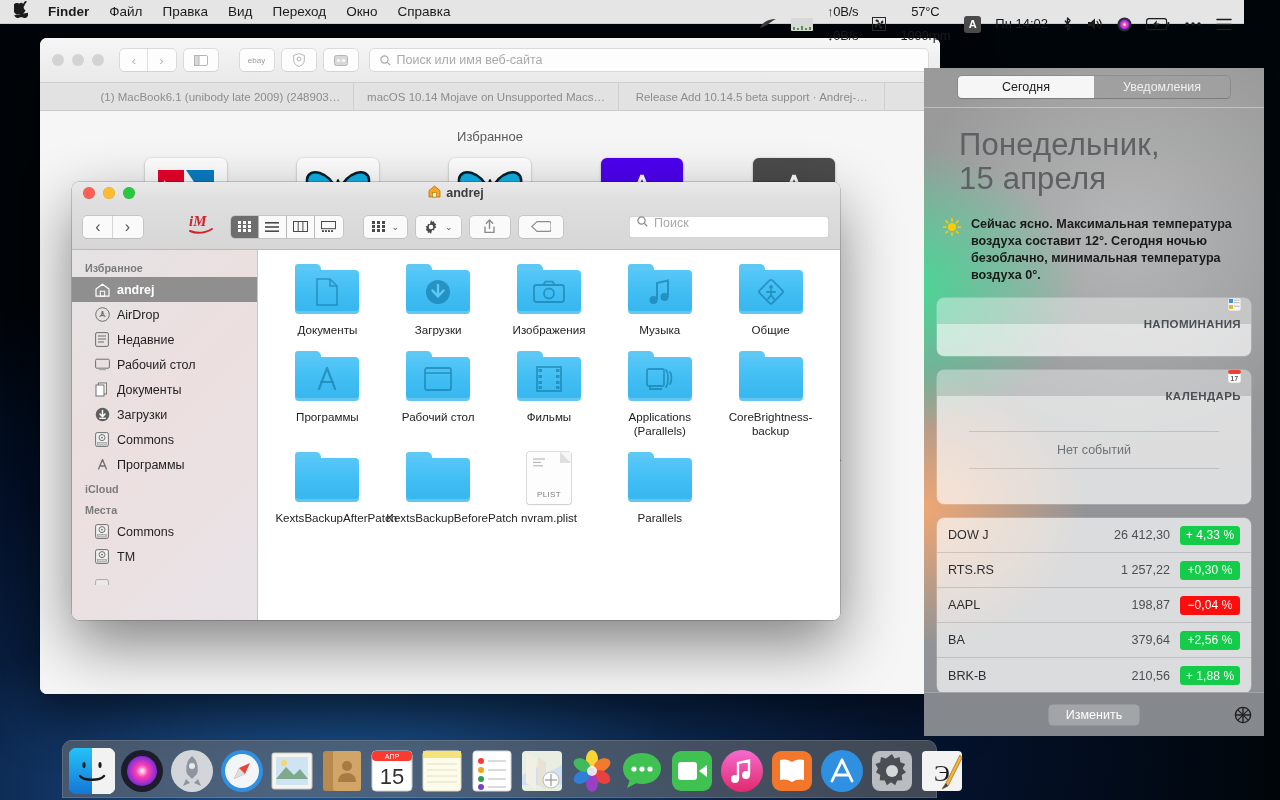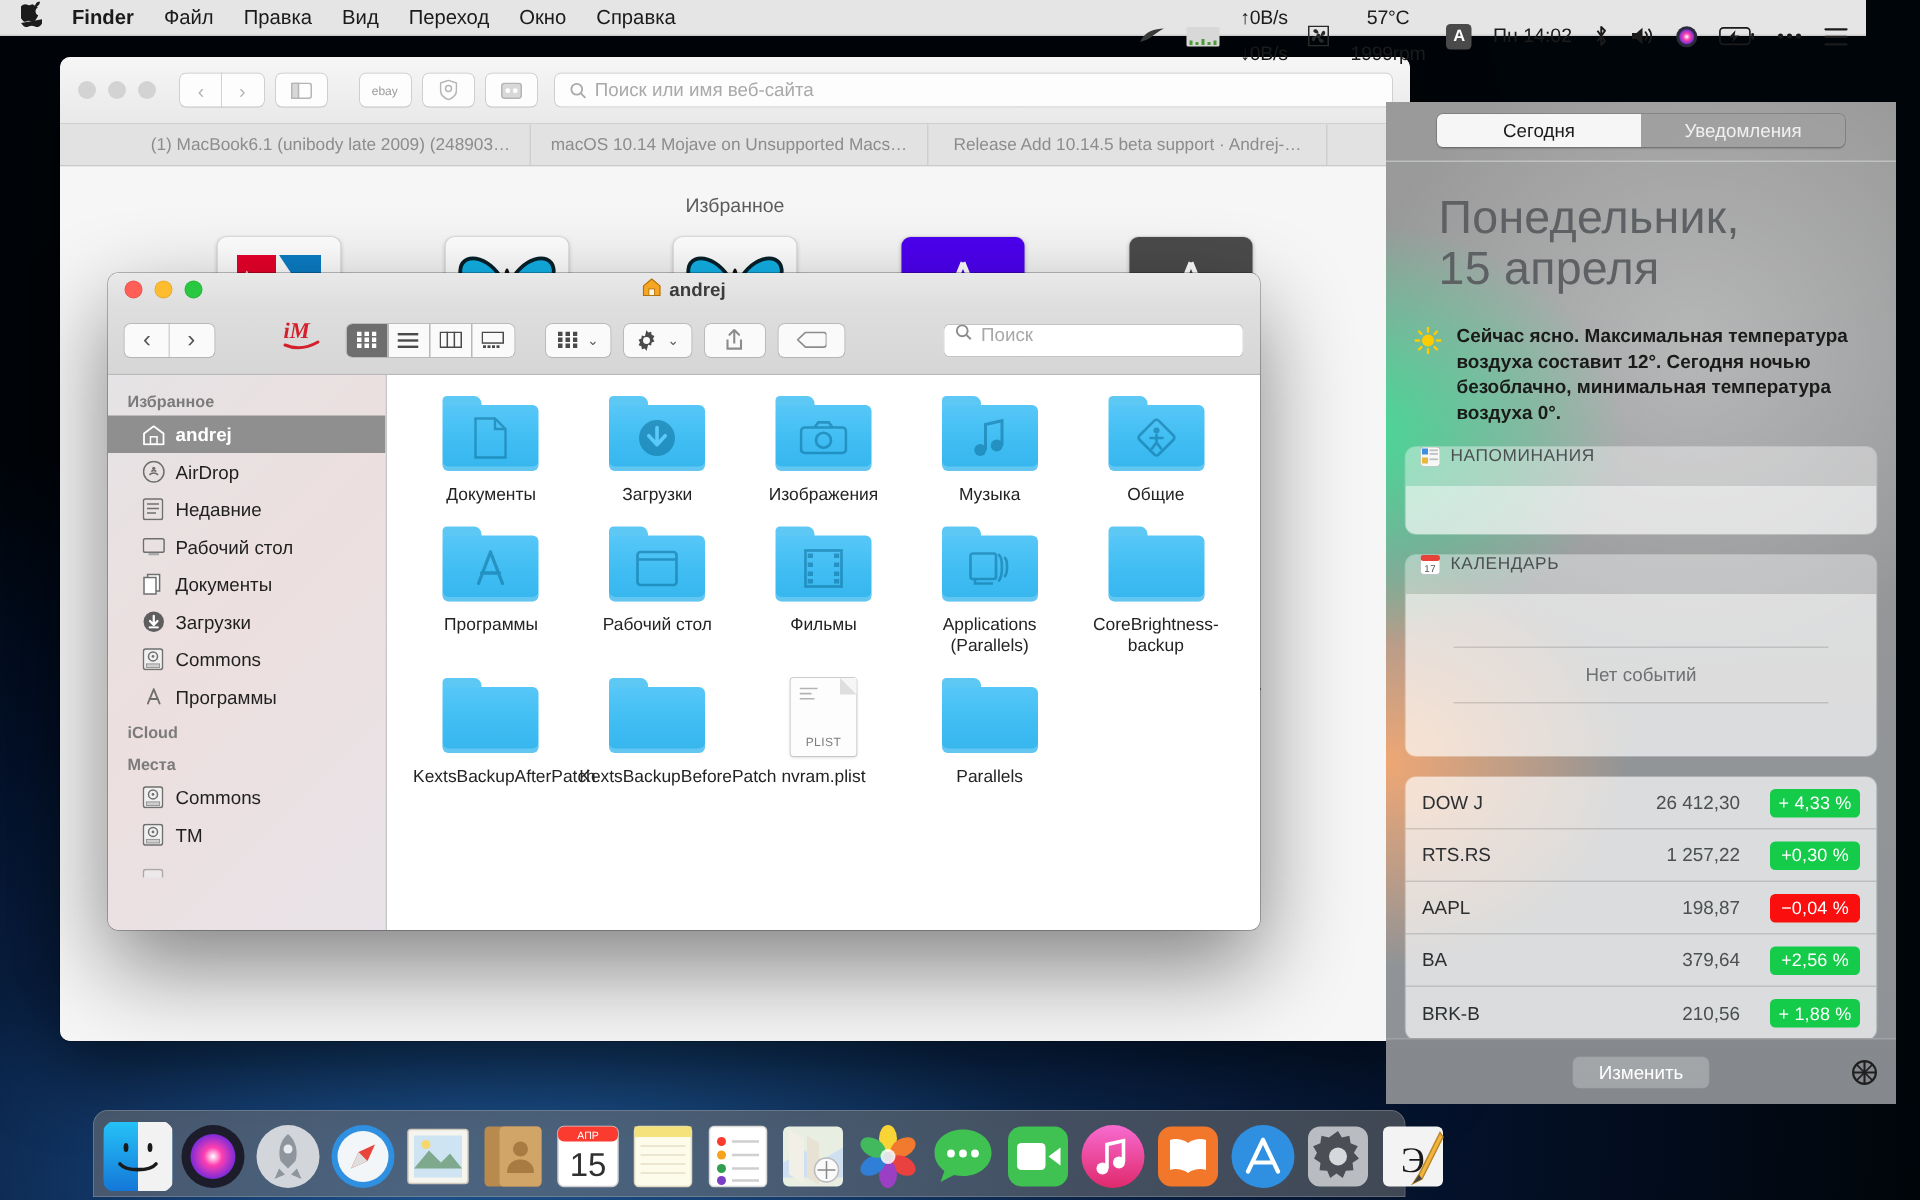--- a/index.html
+++ b/index.html
@@ -85,38 +85,39 @@
   .nc-date { color: #5e6163; font-weight: 300; font-size: 31px; line-height: 34px; padding: 20px 0 0 22px; letter-spacing: .2px;}
   .nc-weather { display: flex; gap: 10px; padding: 20px 6px 0 6px; }
   .sun { width: 18px; height: 18px; flex: none; position: relative; margin-top: 2px;}
   .nc-weather-txt { font-size: 12.6px; line-height: 17px; color: #1a1a1a; font-weight: 600; }
   .nc-card {
     margin-top: 14px; border-radius: 7px; overflow: hidden;
     background: rgba(255,255,255,.28);
     box-shadow: 0 0 0 .5px rgba(255,255,255,.35);
   }
   .nc-card-hd {
-    height: 26px; display: flex; align-items: flex-start; gap: 7px; padding: 0 10px;
-    font-size: 11.5px; font-weight: normal; color: #4b4f52; letter-spacing: .4px;
+    height: 26px; display: flex; align-items: flex-end; gap: 7px; padding: 0 10px;
+    font-size: 11.5px; font-weight: bold; color: #4b4f52; letter-spacing: .4px;
     background: rgba(255,255,255,.16);
+    flex-direction: column;
   }
   .nc-card-body { background: rgba(255,255,255,.55); }
   .mini-ic { width: 13px; height: 13px; border-radius: 2px; flex: none; }
   .cal-empty { height: 108px; display: flex; align-items: center; justify-content: center; flex-direction: column;}
   .cal-empty .rule { height:1px; background: rgba(0,0,0,.13); width: 250px; }
   .cal-empty .txt { font-size: 12.5px; color: #6d7174; padding: 11px 0;}
   .stocks-body { padding: 0 0 0 0; }
   .stock-row {
     height: 35px; display: flex; align-items: center; padding: 0 11px 0 11px;
     border-bottom: .5px solid rgba(0,0,0,.13);
     font-size: 12.6px; color: #2c2f31;
   }
   .stock-row:last-child{border-bottom:none;}
   .stk-sym { flex: 1; }
-  .stk-val { color: #4c5052; padding-right: 20px; }
+  .stk-val { color: #4c5052; padding-right: 10px; }
   .stk-chg {
     min-width: 60px; height: 19px; border-radius: 3.5px; color: #fff;
     display:flex;align-items:center;justify-content:center;
     font-size: 12px; letter-spacing: .1px;
   }
   .nc-foot {
     flex: none; height: 44px; display:flex; align-items:center; justify-content:center;
     position: relative; background: rgba(120,124,128,.40);
     border-top: .5px solid rgba(255,255,255,.22);
   }

